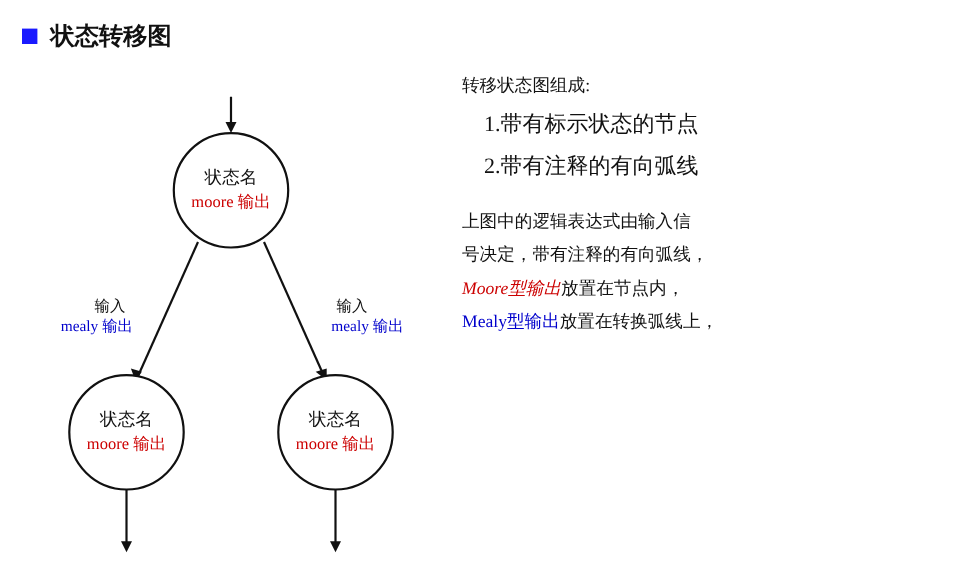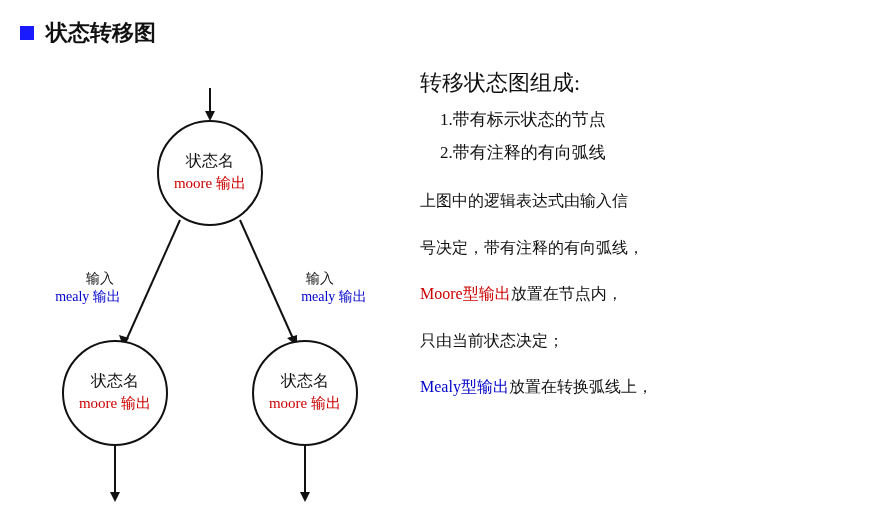--- a/index.html
+++ b/index.html
@@ -55,47 +55,47 @@
     }
 
     
     .diagram-svg {
       width: 380px;
       height: 460px;
     }
 
     
     .composition-title {
-      font-size: 22px;
+      font-size: 16px;
       color: #111;
       margin-bottom: 8px;
       margin-top: 10px;
     }
     .composition-item {
-      font-size: 17px;
+      font-size: 20px;
       color: #111;
       margin-left: 20px;
       margin-bottom: 6px;
       line-height: 1.6;
     }
     .description-block {
       margin-top: 20px;
       font-size: 16px;
       color: #111;
       line-height: 1.9;
     }
     .highlight-red {
       color: #cc0000;
+      font-style: italic;
     }
     .highlight-blue {
       color: #0000cc;
     }
     .text-line {
       display: block;
-      margin-top: 16px;
     }
   </style>
 </head>
 <body>
 
 <div class="header">
   <div class="header-icon"></div>
   <span class="header-title">状态转移图</span>
 </div>
 
@@ -148,20 +148,19 @@
     <div class="description-block">
       <span class="text-line">
         <span>上图中的逻辑表达式由输入信</span>
       </span>
       <span class="text-line">
         <span>号决定，带有注释的有向弧线，</span>
       </span>
       <span class="text-line">
         <span class="highlight-red">Moore型输出</span><span>放置在节点内，</span>
       </span>
-      <span class="text-line">只由当前状态决定；</span>
       <span class="text-line">
         <span class="highlight-blue">Mealy型输出</span><span>放置在转换弧线上，</span>
       </span>
     </div>
   </div>
 
 </div>
 
 </body></html>

